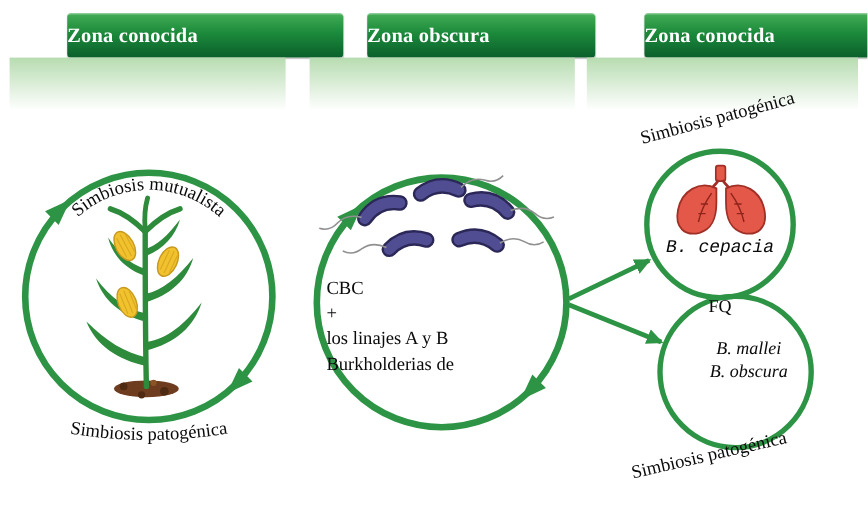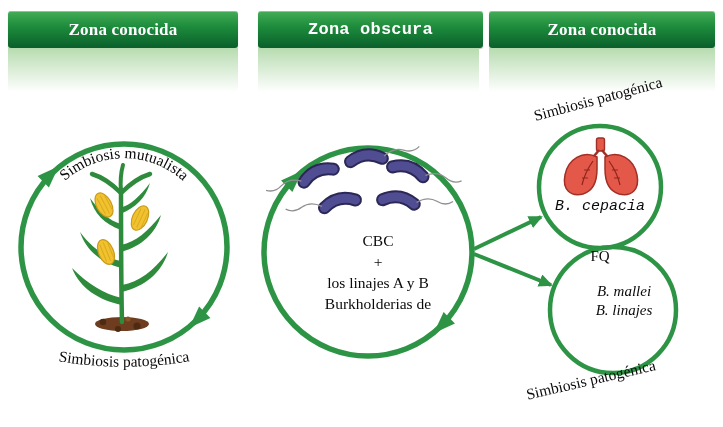--- a/index.html
+++ b/index.html
@@ -7,39 +7,39 @@
     position:relative; width:723px; height:427px; background:#ffffff;
     overflow:hidden; font-family:"Liberation Serif", serif; color:#0a0a0a;
   }
   svg.layer { position:absolute; left:0; top:0; }
 
   
   .hdr {
     position:absolute; top:11px; height:37px; border-radius:3px;
     background:linear-gradient(180deg,#44ad57 0%,#1d8c3c 42%,#0a5f2b 100%);
     box-shadow: inset 0 1px 0 rgba(255,255,255,.35), 0 1px 1px rgba(0,0,0,.25);
-    display:flex; align-items:center; justify-content:center;
+    display:flex; align-items:center; justify-content:flex-start;margin-left:48px;
   }
   .hdr-left  { left:8px;   width:230px; }
-  .hdr-mid   { left:258px; width:225px;font-family:Liberation Mono, monospace; }
+  .hdr-mid   { left:258px; width:190px; }
   .hdr-right { left:489px; width:226px; }
   .hdr span { color:#ffffff; font-weight:bold; font-size:17px; letter-spacing:.2px; }
 
   .fade {
     position:absolute; top:48px; height:44px;
     background:linear-gradient(180deg,#b7dcb0 0%, rgba(255,255,255,0) 100%);
   }
   .fade-left  { left:8px;   width:230px; }
   .fade-mid   { left:258px; width:221px; }
   .fade-right { left:489px; width:226px; }
 
   
   .mid-text {
-    position:absolute; left:288px; top:230px; width:180px;
-    text-align:center; font-size:15.5px; line-height:21px;
+    position:absolute; left:272px; top:230px; width:180px;
+    text-align:left; font-size:15.5px; line-height:21px;
   }
   .sp-name { position:absolute; left:538px; top:198px; width:124px;
              text-align:center; font-style:italic; font-size:15px;font-family:Liberation Mono, monospace; }
   .fq-label { position:absolute; left:538px; top:216px; width:124px;
              text-align:center; font-size:15px;margin-top:32px; }
   .species-list { position:absolute; left:548px; top:282px; width:152px;
              text-align:center; font-style:italic; font-size:15px; line-height:19px; }
 
   .rot { position:absolute; font-size:15.5px; text-align:center; }
   .rot-top    { left:514px; top:90px;  width:168px; transform:rotate(-15deg); }
@@ -180,18 +180,18 @@
     <div>Burkholderias de</div>
   </div>
 
   <div class="rot rot-top">Simbiosis patogénica</div>
 
   <div class="sp-name">B. cepacia</div>
   <div class="fq-label">FQ</div>
 
   <div class="species-list">
     <div>B. mallei</div>
-    <div>B. linajes</div>
+    <div>B. obscura</div>
   </div>
 
   <div class="rot rot-bottom">Simbiosis patogénica</div>
 
 </div>
 
 </body></html>

